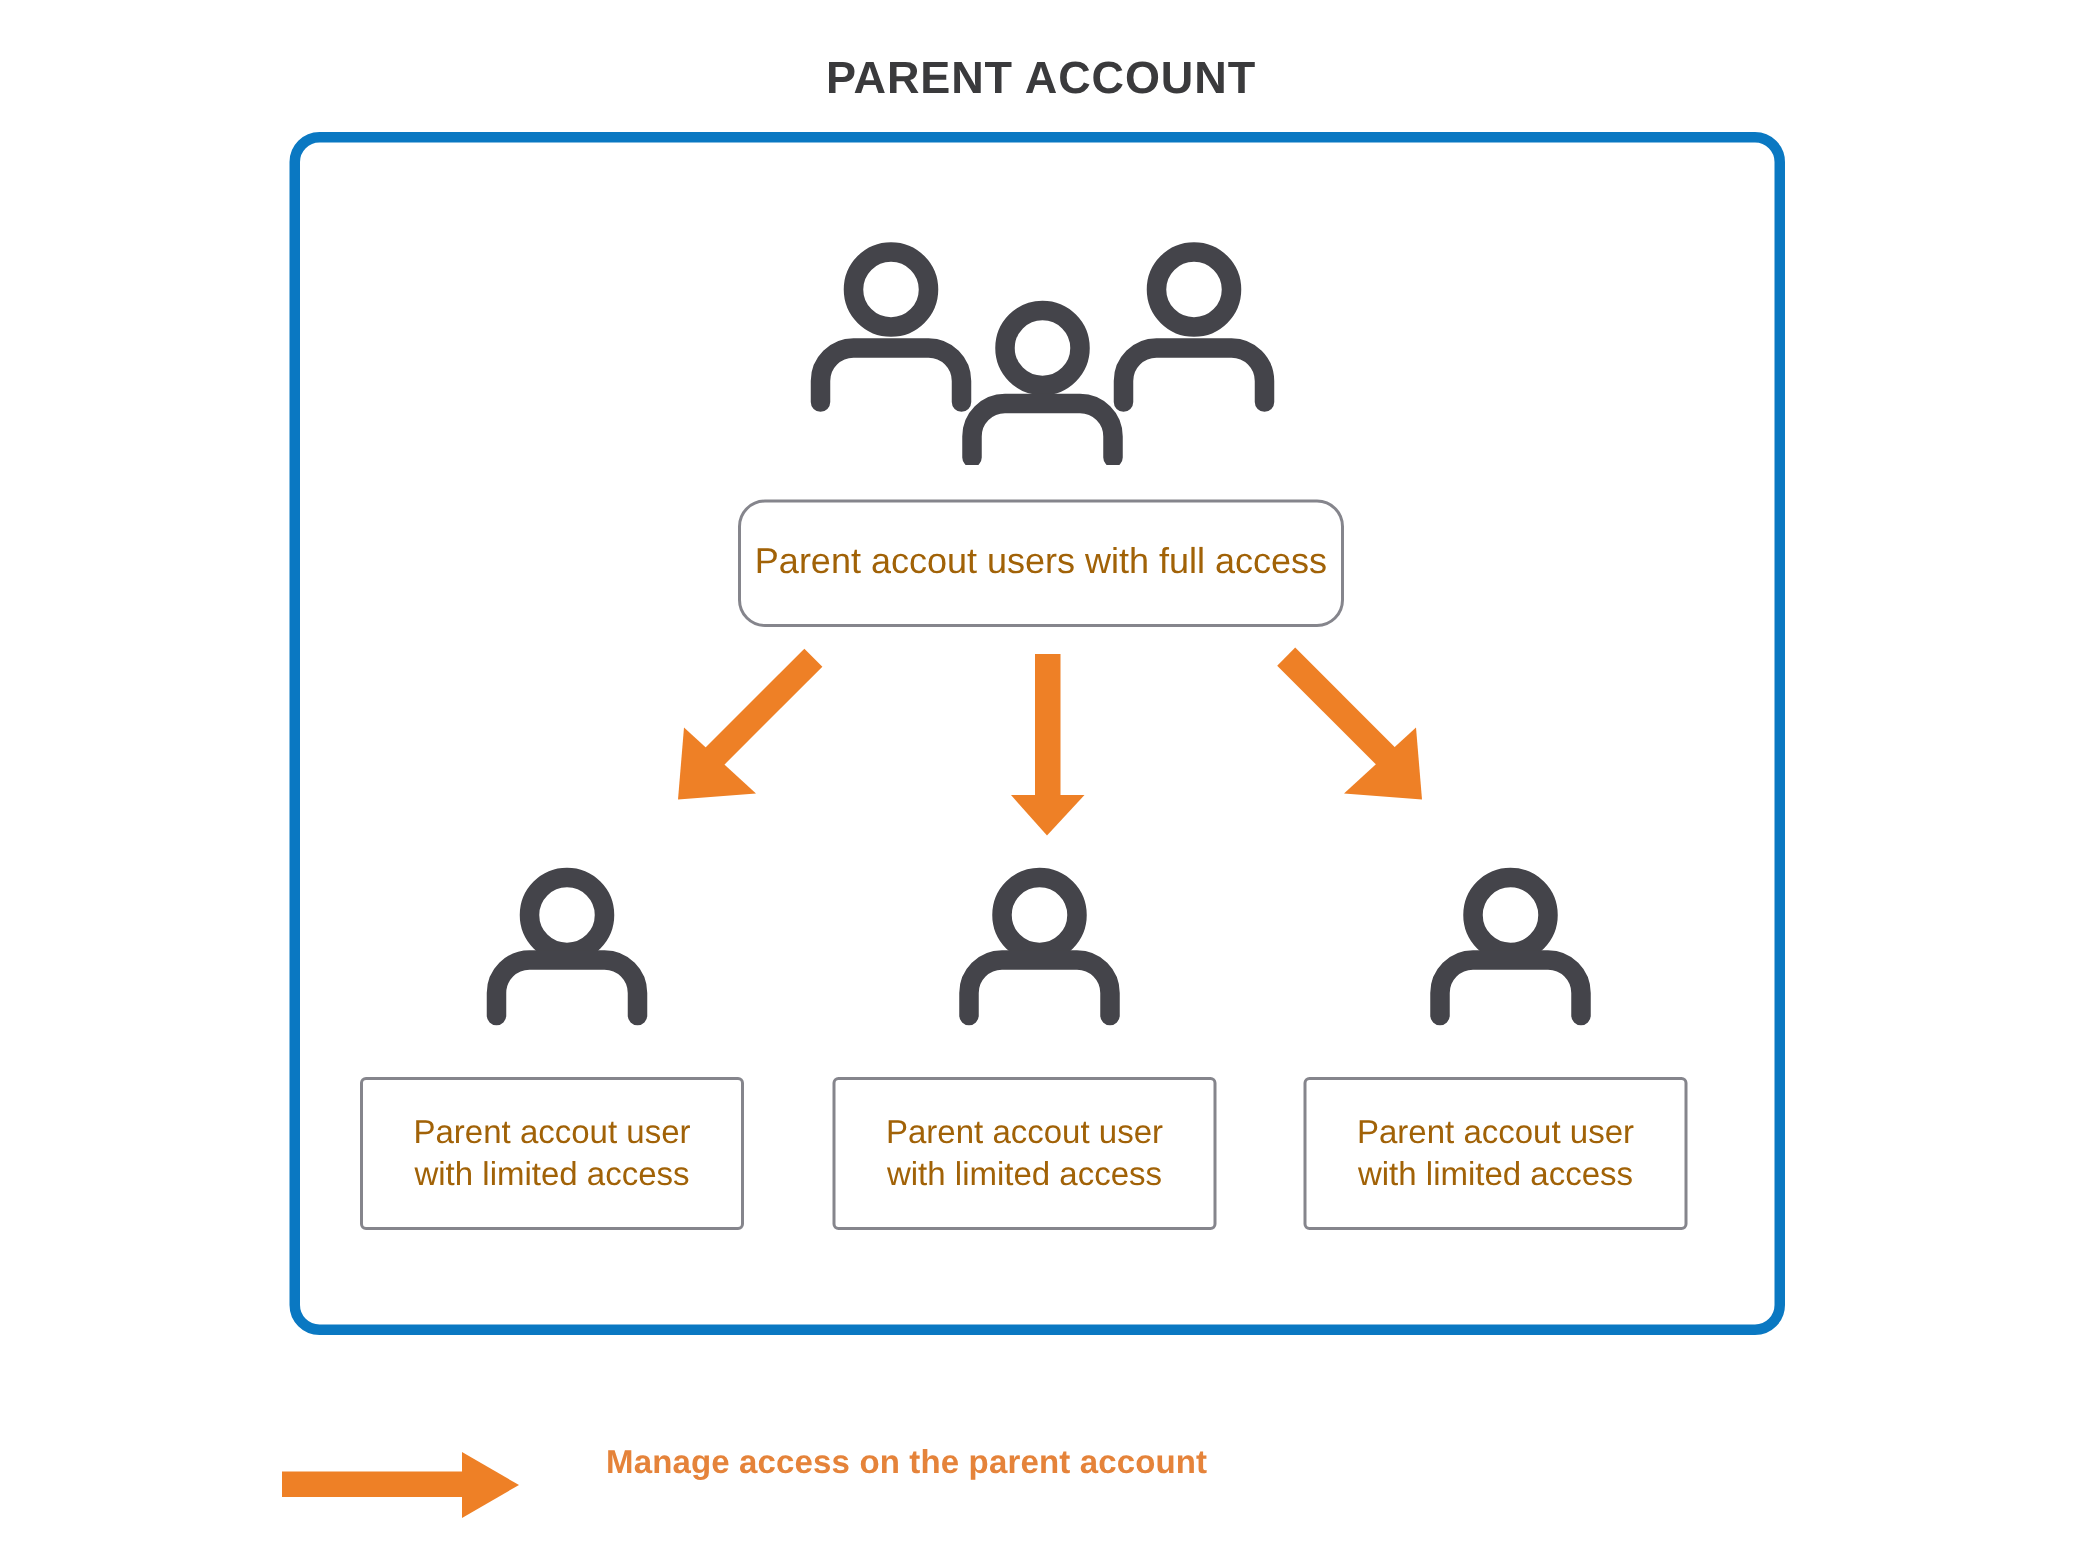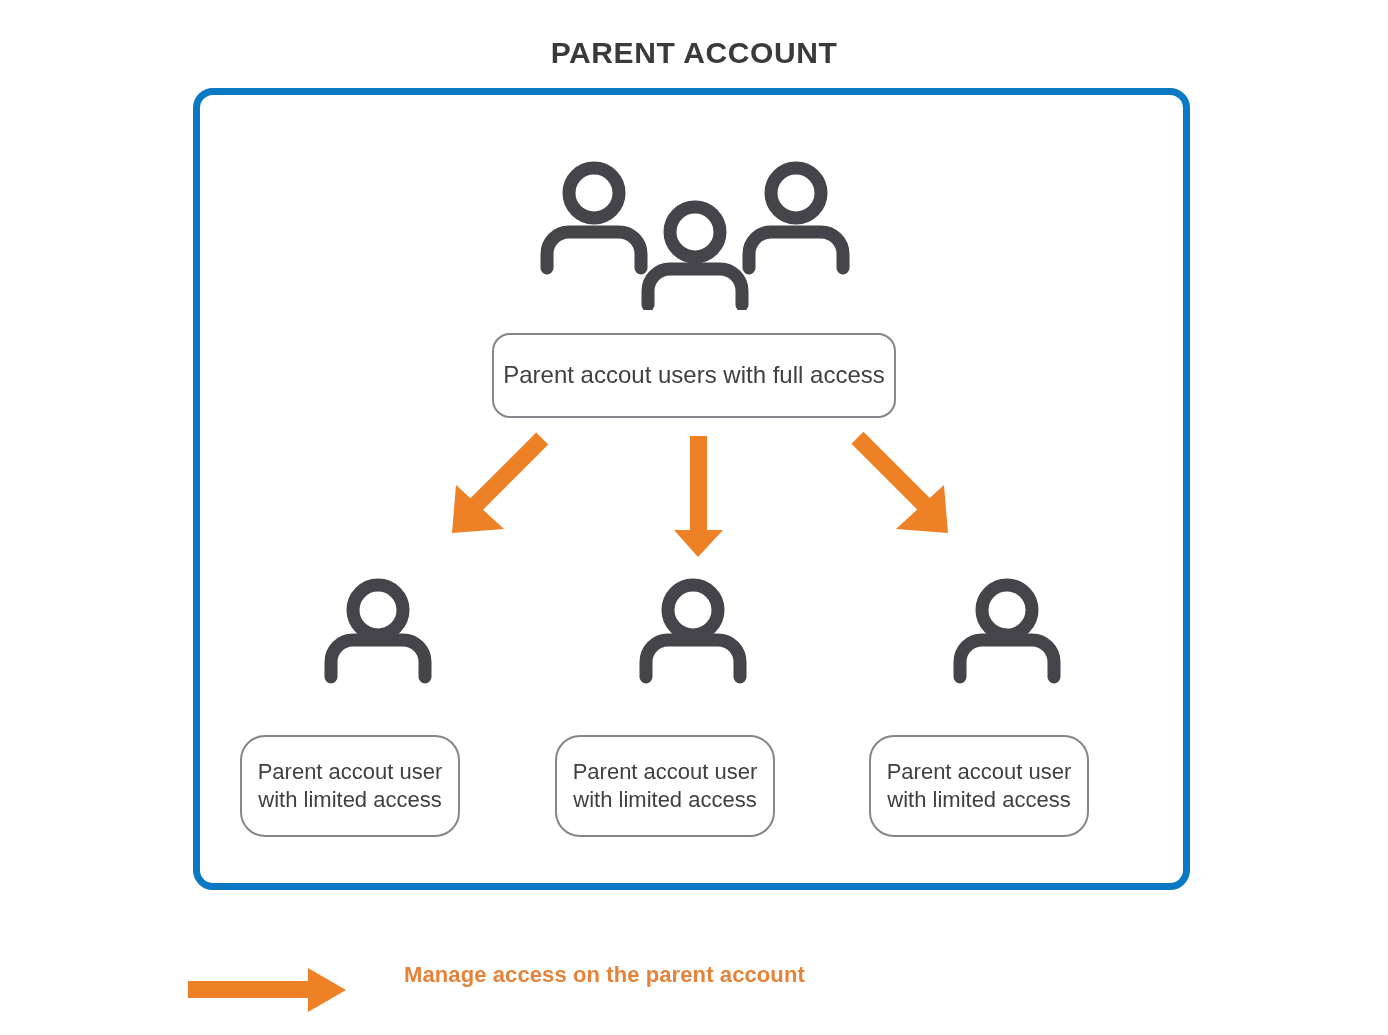--- a/index.html
+++ b/index.html
@@ -51,37 +51,36 @@
   .label-box {
     position: absolute;
     box-sizing: border-box;
     border: 2.5px solid #85858c;
     border-radius: 18px;
     background: #ffffff;
     display: flex;
     align-items: center;
     justify-content: center;
     text-align: center;
-    color: #404040;
+    color: #a16207;
     line-height: 1.28;
   }
   #parent-full-access-box {
     left: 492px;
     top: 333px;
     width: 404px;
     height: 85px;
     font-size: 24px;
   }
   .child-box {
     top: 718px;
-    width: 220px;
+    width: 256px;
     height: 102px;
     font-size: 22px;
-    border-radius: 25px;
-    margin-top: 17px;
+    border-radius: 4px;
   }
   #child-box-1 { left: 240px; }
   #child-box-2 { left: 555px; }
   #child-box-3 { left: 869px; }
   .child-box .two-line {
     white-space: pre-line;
   }
 
   
   .icon-wrap { position: absolute; }

